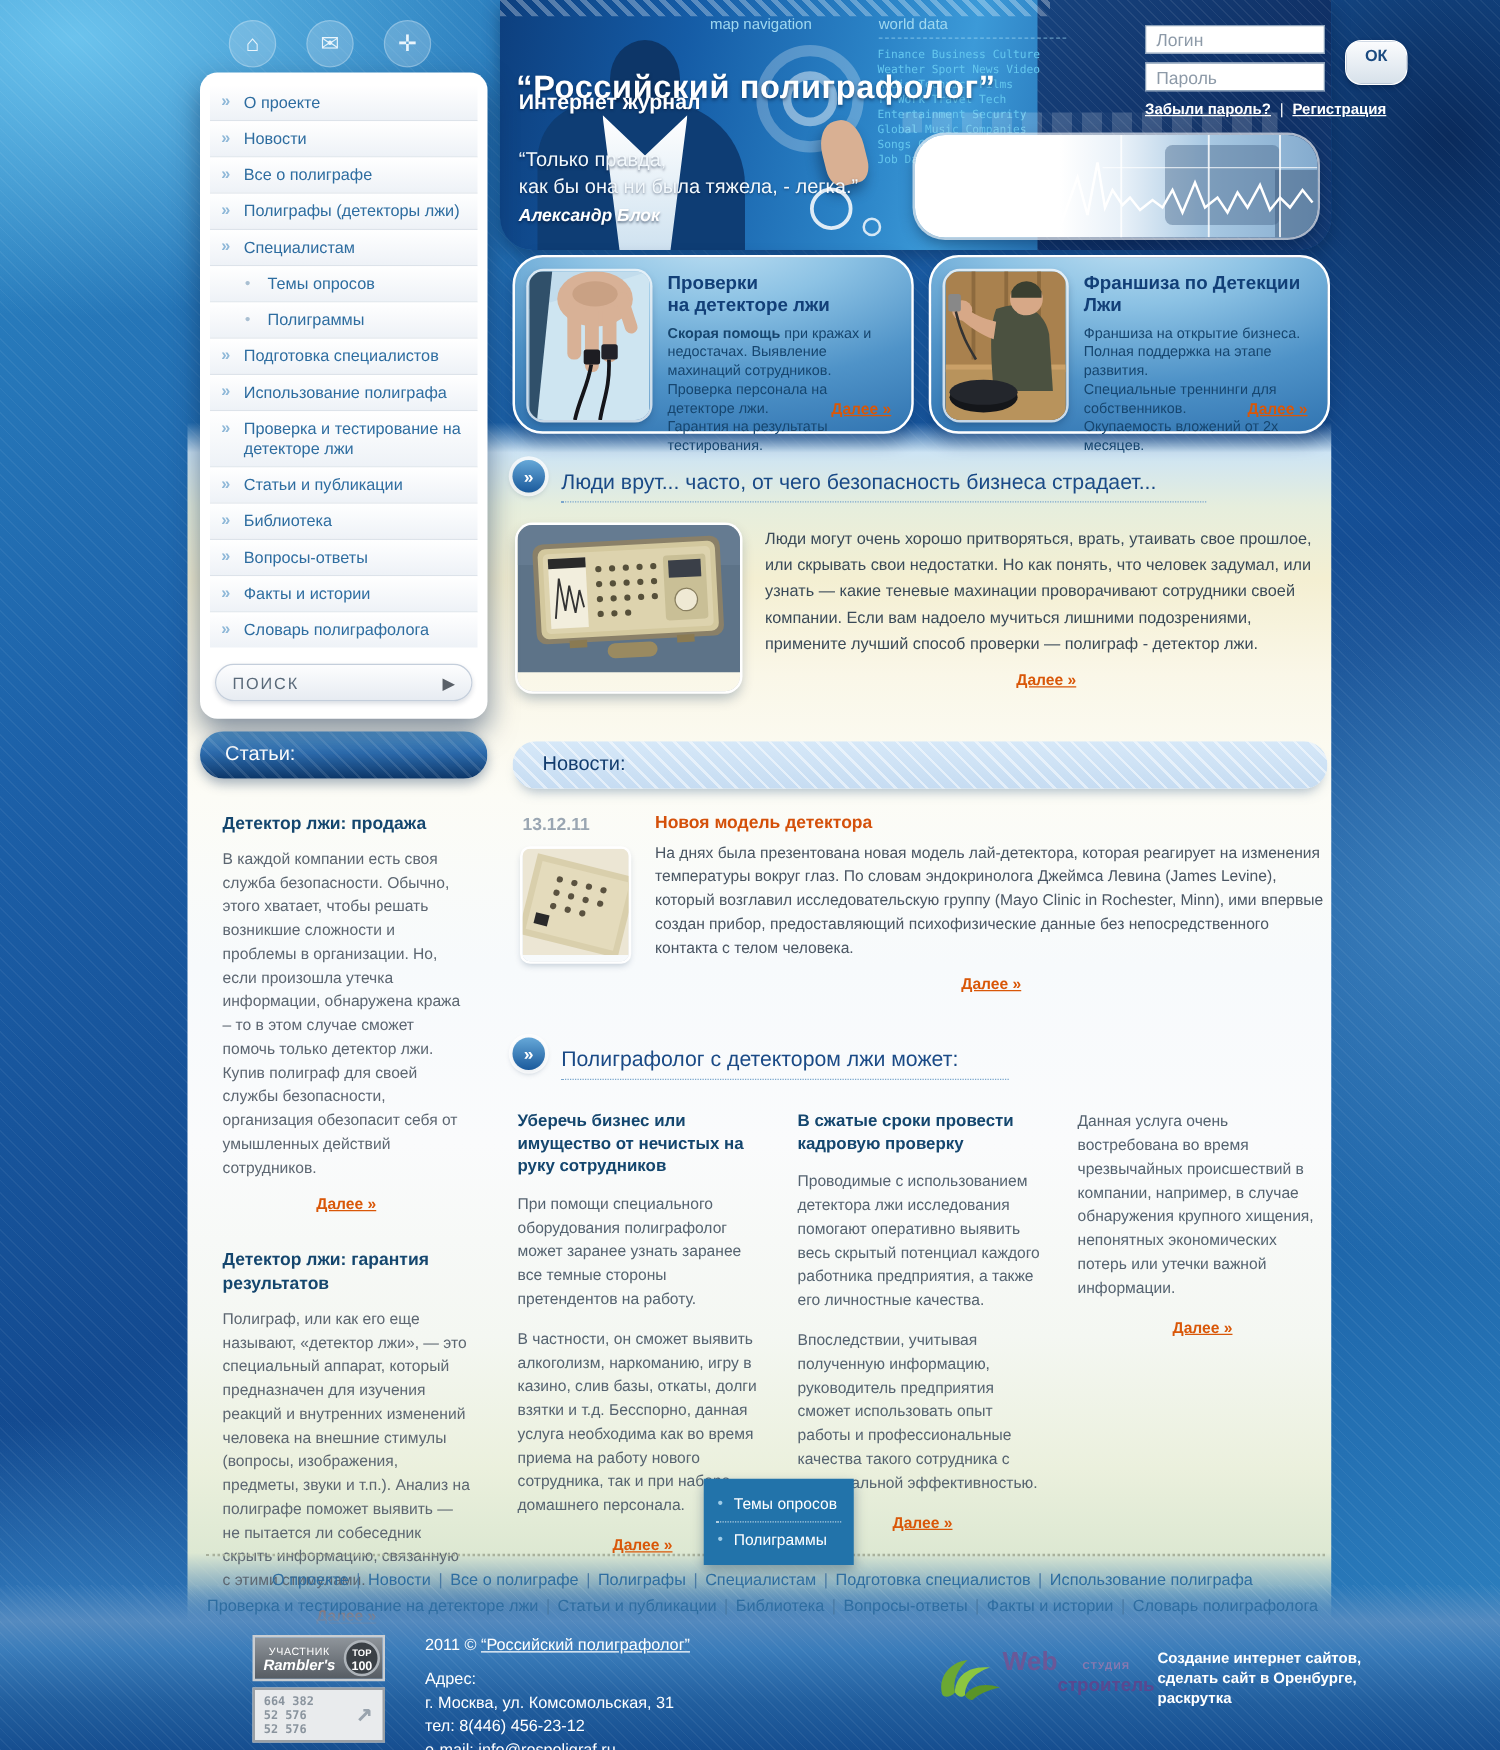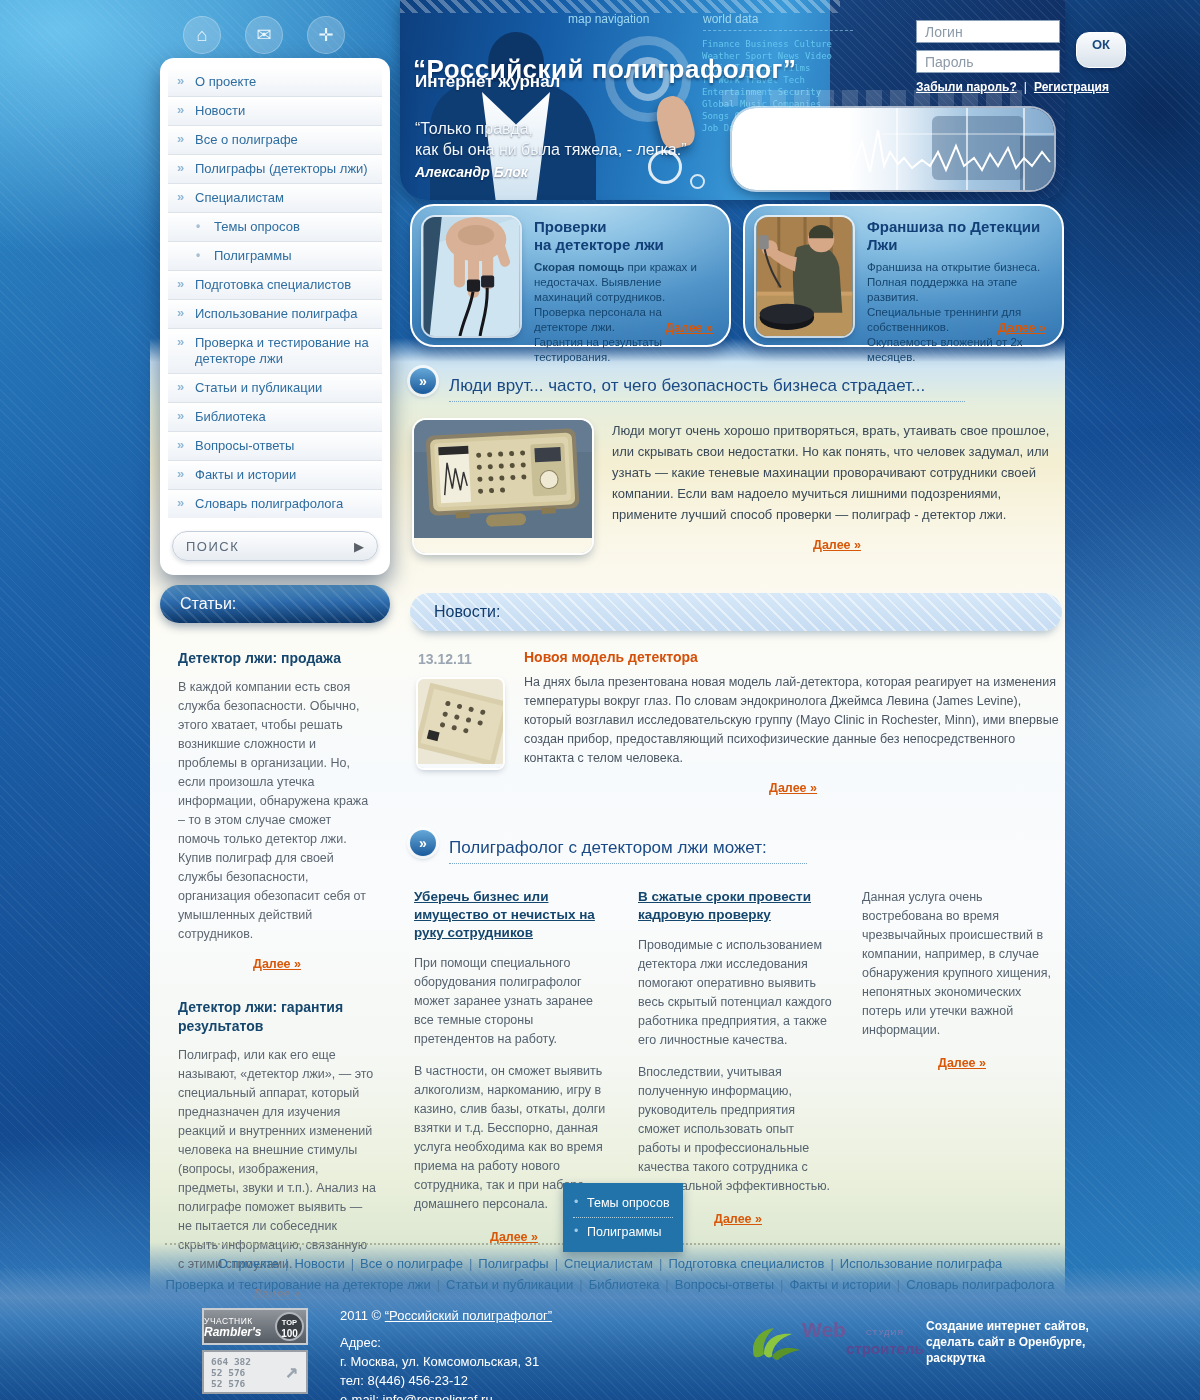--- a/index.html
+++ b/index.html
@@ -150,58 +150,58 @@
       linear-gradient(#d6e8f8,#c6dcf2);
     box-shadow:0 7px 9px -5px rgba(90,120,150,.5); }
   .news-item { display:grid; grid-template-columns:86px 1fr; column-gap:20px; margin-top:18px; padding-left:8px; }
   .news-date { font-size:14px; font-weight:bold; color:#9aa6b2; padding-top:2px; }
   .news-thumb { margin-top:12px; border-radius:6px; overflow:hidden; box-shadow:0 0 0 2px #fff, 0 3px 6px rgba(0,40,80,.25); width:85px; }
   .news-title { font-size:14px; font-weight:bold; color:#d4500a; margin-bottom:8px; cursor:pointer; }
   .news-text { font-size:12.5px; color:#4a5663; line-height:19px; }
   .svc-head { margin-top:26px; }
   .svc-cols { display:flex; gap:24px; margin-top:24px; padding-left:4px; }
   .svc-col { flex:1; }
-  .svc-title { font-size:13.5px; font-weight:bold; color:#14466e; line-height:18px; margin-bottom:12px;text-decoration:underline; }
+  .svc-title { font-size:13.5px; font-weight:bold; color:#14466e; line-height:18px; margin-bottom:12px; }
   .svc-col p { font-size:12.5px; color:#556370; line-height:19px; margin-bottom:13px; }
 
   
   .quick-box { position:absolute; left:563px; top:1183px; width:120px; background:#2273aa; padding:9px 0;
     box-shadow:0 4px 9px rgba(0,40,80,.35); z-index:5; }
   .ql-item { position:relative; padding:4px 10px 4px 24px; color:#fff; font-size:12.5px; cursor:pointer; }
   .ql-bullet { position:absolute; left:11px; top:3px; color:#9fcce8; }
   .ql-div { margin:3px 10px; border-top:1px dotted rgba(255,255,255,.65); }
   .foot-dots { position:absolute; left:165px; top:1243px; width:895px; border-top:2px dotted #a9b19c; z-index:4; }
   .foot-nav { position:absolute; left:160px; top:1253px; width:900px; text-align:center; font-size:13px;
     color:#2e6da0; line-height:21px; z-index:5; }
   .foot-nav a { color:#2e6da0; cursor:pointer; }
   .fsep { margin:0 6px; color:#4a7aa4; }
   .foot-deep { position:absolute; left:0; top:1268px; width:1200px; height:132px;
     background:linear-gradient(to bottom, rgba(90,140,190,0) 0%, rgba(88,140,192,.9) 22%, #3a7cba 40%, #215e9e 72%, #164e90 100%); z-index:4; }
   .foot-deep-tex { position:absolute; inset:0;
     background:repeating-linear-gradient(45deg, rgba(255,255,255,.05) 0 1px, transparent 1px 6px); }
   .rambler { position:absolute; left:202px; top:1308px; width:106px; height:37px; z-index:6; cursor:pointer;
     background:linear-gradient(#8f959b,#565c63); border:2px solid #c9cdd1; display:flex; align-items:center; }
-  .rb-left { flex:1; text-align:left; color:#fff; line-height:11px; padding-top:1px; }
+  .rb-left { flex:1; text-align:center; color:#fff; line-height:11px; padding-top:1px; }
   .rb-member { font-size:8.5px; letter-spacing:.5px; }
   .rb-brand { font-size:12px; font-weight:bold; font-style:italic; }
   .rb-circle { flex:0 0 auto; width:29px; height:29px; margin-right:2px; border-radius:50%; background:#3a4046;
     border:2px solid #aeb4ba; color:#fff; text-align:center; line-height:11px; padding-top:3px; }
   .rb-top { font-size:7.5px; font-weight:bold; display:block; }
   .rb-count { font-size:10px; font-weight:bold; display:block; }
   .counter { position:absolute; left:202px; top:1350px; width:106px; height:44px; z-index:6; cursor:pointer;
     background:#e9ebed; border:2px solid #9aa0a6; padding:4px 7px;
     font-family:"DejaVu Sans Mono", monospace; font-size:9.5px; font-weight:bold; color:#8a949e; line-height:11px; }
   .cnt-arrow { position:absolute; right:8px; top:8px; font-size:22px; color:#9aa4ae; font-weight:bold; line-height:22px; }
   .foot-info { position:absolute; left:340px; top:1306px; color:#fff; font-size:13px; line-height:19px; z-index:6; }
   .foot-info a { color:#fff; text-decoration:underline; cursor:pointer; }
   .fi-copy { margin-bottom:8px; }
   .studio { position:absolute; left:748px; top:1318px; display:flex; gap:20px; align-items:flex-start; z-index:6; }
   .studio-logo { position:relative; width:158px; height:48px; cursor:pointer; }
   .sl-web { position:absolute; left:54px; top:0; color:#6a5898; font-size:21px; font-weight:bold; }
-  .sl-tag { position:absolute; left:118px; top:10px; color:#8a78b0; font-size:8px; font-weight:normal; letter-spacing:1px; }
+  .sl-tag { position:absolute; left:118px; top:10px; color:#8a78b0; font-size:8px; font-weight:bold; letter-spacing:1px; }
   .sl-build { position:absolute; left:62px; top:22px; color:#5a4890; font-size:15px; font-weight:bold;margin-left:36px; }
   .studio-tagline { color:#fff; font-size:12px; font-weight:bold; line-height:16px; }
 </style>
 </head>
 <body>
 
 <div class="page">
   <div class="bg-base"></div>
   <div class="bg-tex"></div>
   <div class="center-band"></div>

